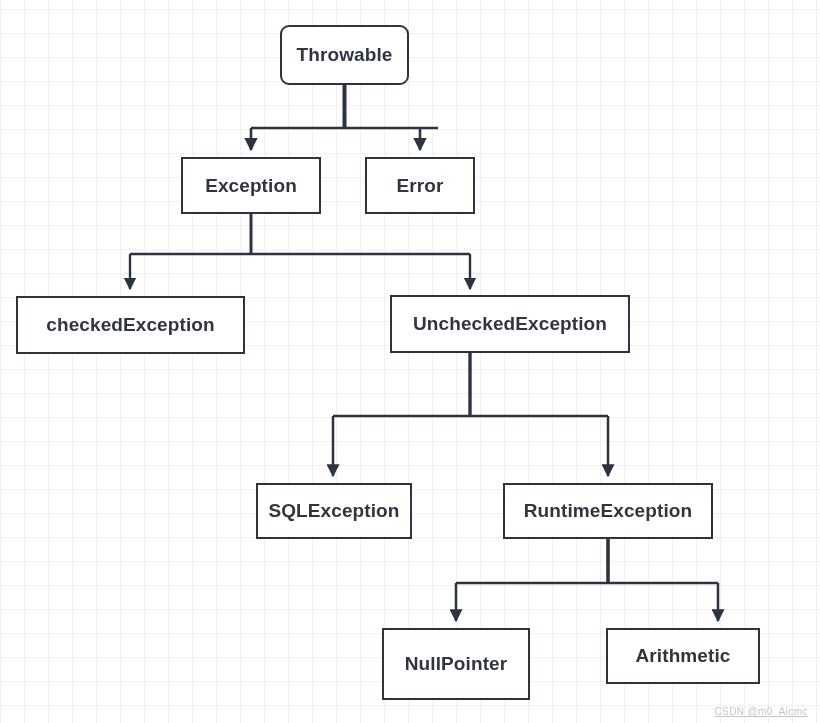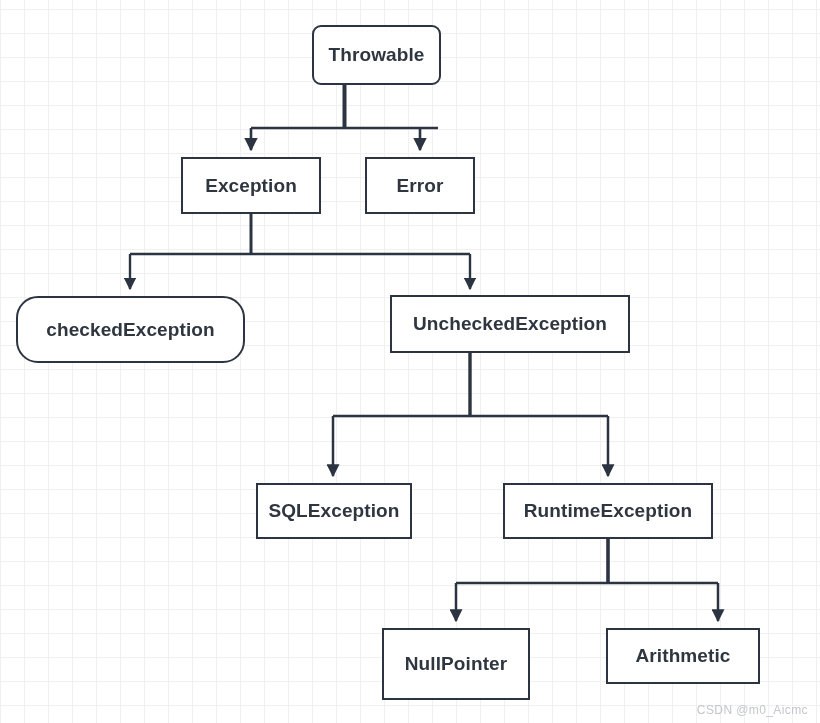--- a/index.html
+++ b/index.html
@@ -46,25 +46,26 @@
     white-space: nowrap;
     z-index: 2;
   }
   .node.rounded {
     border-radius: 9px;
   }
   #watermark {
     position: absolute;
     right: 12px;
     bottom: 6px;
-    font-size: 12px;
+    font-size: 10px;
     color: #c3c6cb;
     font-family: "Liberation Sans", sans-serif;
     letter-spacing: 0.4px;
     z-index: 3;
+    text-decoration: underline;
   }
 </style>
 </head>
 <body>
 
 <div id="canvas">
 
   <svg id="edge-layer" viewBox="0 0 820 723" width="820" height="723" xmlns="http://www.w3.org/2000/svg">
     <defs>
       <marker id="arrowhead" viewBox="0 0 10 10" refX="9" refY="5" markerWidth="5.2" markerHeight="5.2" orient="auto-start-reverse">
@@ -86,33 +87,33 @@
     <path d="M 333 416 L 608 416" stroke="#2b3440" stroke-width="2.5" fill="none"></path>
     <path d="M 333 416 L 333 476" stroke="#2b3440" stroke-width="2.5" fill="none" marker-end="url(#arrowhead)"></path>
     <path d="M 608 416 L 608 476" stroke="#2b3440" stroke-width="2.5" fill="none" marker-end="url(#arrowhead)"></path>
 
     <path d="M 608 539 L 608 583" stroke="#2b3440" stroke-width="3.6" fill="none"></path>
     <path d="M 456 583 L 718 583" stroke="#2b3440" stroke-width="2.5" fill="none"></path>
     <path d="M 456 583 L 456 621" stroke="#2b3440" stroke-width="2.5" fill="none" marker-end="url(#arrowhead)"></path>
     <path d="M 718 583 L 718 621" stroke="#2b3440" stroke-width="2.5" fill="none" marker-end="url(#arrowhead)"></path>
   </svg>
 
-  <div class="node rounded" style="left:280px; top:25px; width:129px; height:60px;margin-left:32px;">
+  <div class="node rounded" style="left:280px; top:25px; width:129px; height:60px;">
     <span>Throwable</span>
   </div>
 
   <div class="node" style="left:181px; top:157px; width:140px; height:57px;">
     <span>Exception</span>
   </div>
 
   <div class="node" style="left:365px; top:157px; width:110px; height:57px;">
     <span>Error</span>
   </div>
 
-  <div class="node" style="left:16px; top:296px; width:229px; height:67px;border-radius:22px;">
+  <div class="node" style="left:16px; top:296px; width:229px; height:58px;">
     <span>checkedException</span>
   </div>
 
   <div class="node" style="left:350px; top:295px; width:240px; height:58px;margin-left:40px;">
     <span>UncheckedException</span>
   </div>
 
   <div class="node" style="left:256px; top:483px; width:156px; height:56px;">
     <span>SQLException</span>
   </div>

